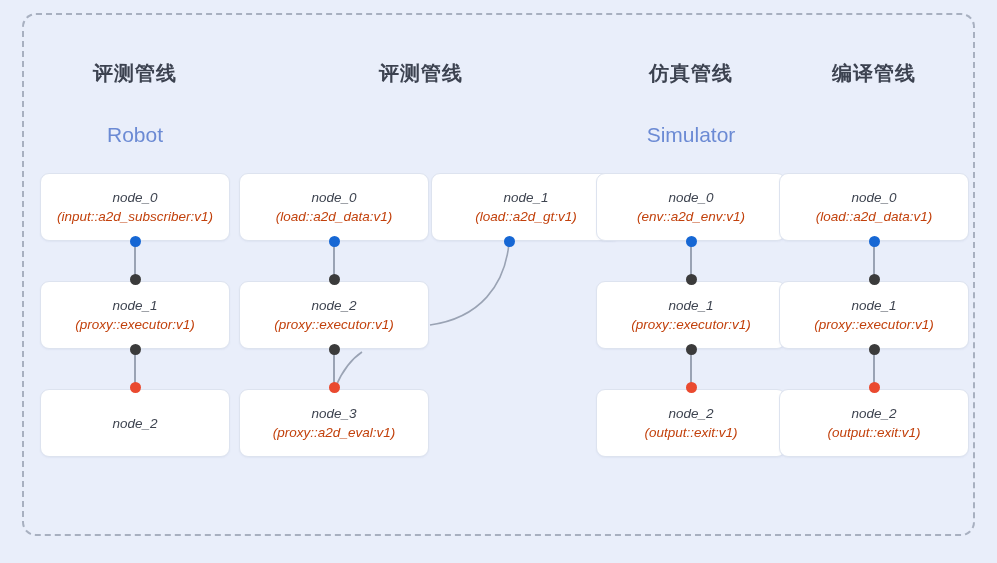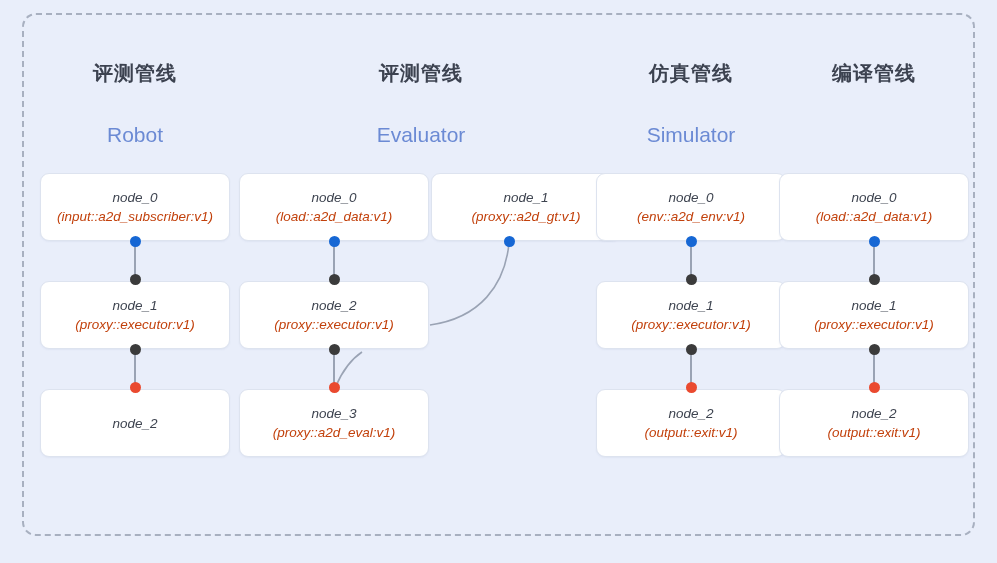--- a/index.html
+++ b/index.html
@@ -158,30 +158,29 @@
   <div class="link-v" style="left:135px; top:241px; height:40px;"></div>
   <div class="link-v" style="left:135px; top:349px; height:40px;"></div>
 
   <div class="port port-blue" style="left:135px; top:241px;"></div>
   <div class="port port-dark" style="left:135px; top:279px;"></div>
   <div class="port port-dark" style="left:135px; top:349px;"></div>
   <div class="port port-red" style="left:135px; top:387px;"></div>
 
   <div class="column" style="left:326px; width:190px; height:407px;">
     <div class="col-title-cn">评测管线</div>
-    <div class="col-title-en">Evaluator</div>
   </div>
 
   <div class="node" style="left:239px; top:173px;">
     <span class="node-title">node_0</span>
     <span class="node-sub">(load::a2d_data:v1)</span>
   </div>
   <div class="node" style="left:431px; top:173px;">
     <span class="node-title">node_1</span>
-    <span class="node-sub">(proxy::a2d_gt:v1)</span>
+    <span class="node-sub">(load::a2d_gt:v1)</span>
   </div>
   <div class="node" style="left:239px; top:281px;">
     <span class="node-title">node_2</span>
     <span class="node-sub">(proxy::executor:v1)</span>
   </div>
   <div class="node" style="left:239px; top:389px;">
     <span class="node-title">node_3</span>
     <span class="node-sub">(proxy::a2d_eval:v1)</span>
   </div>
 

